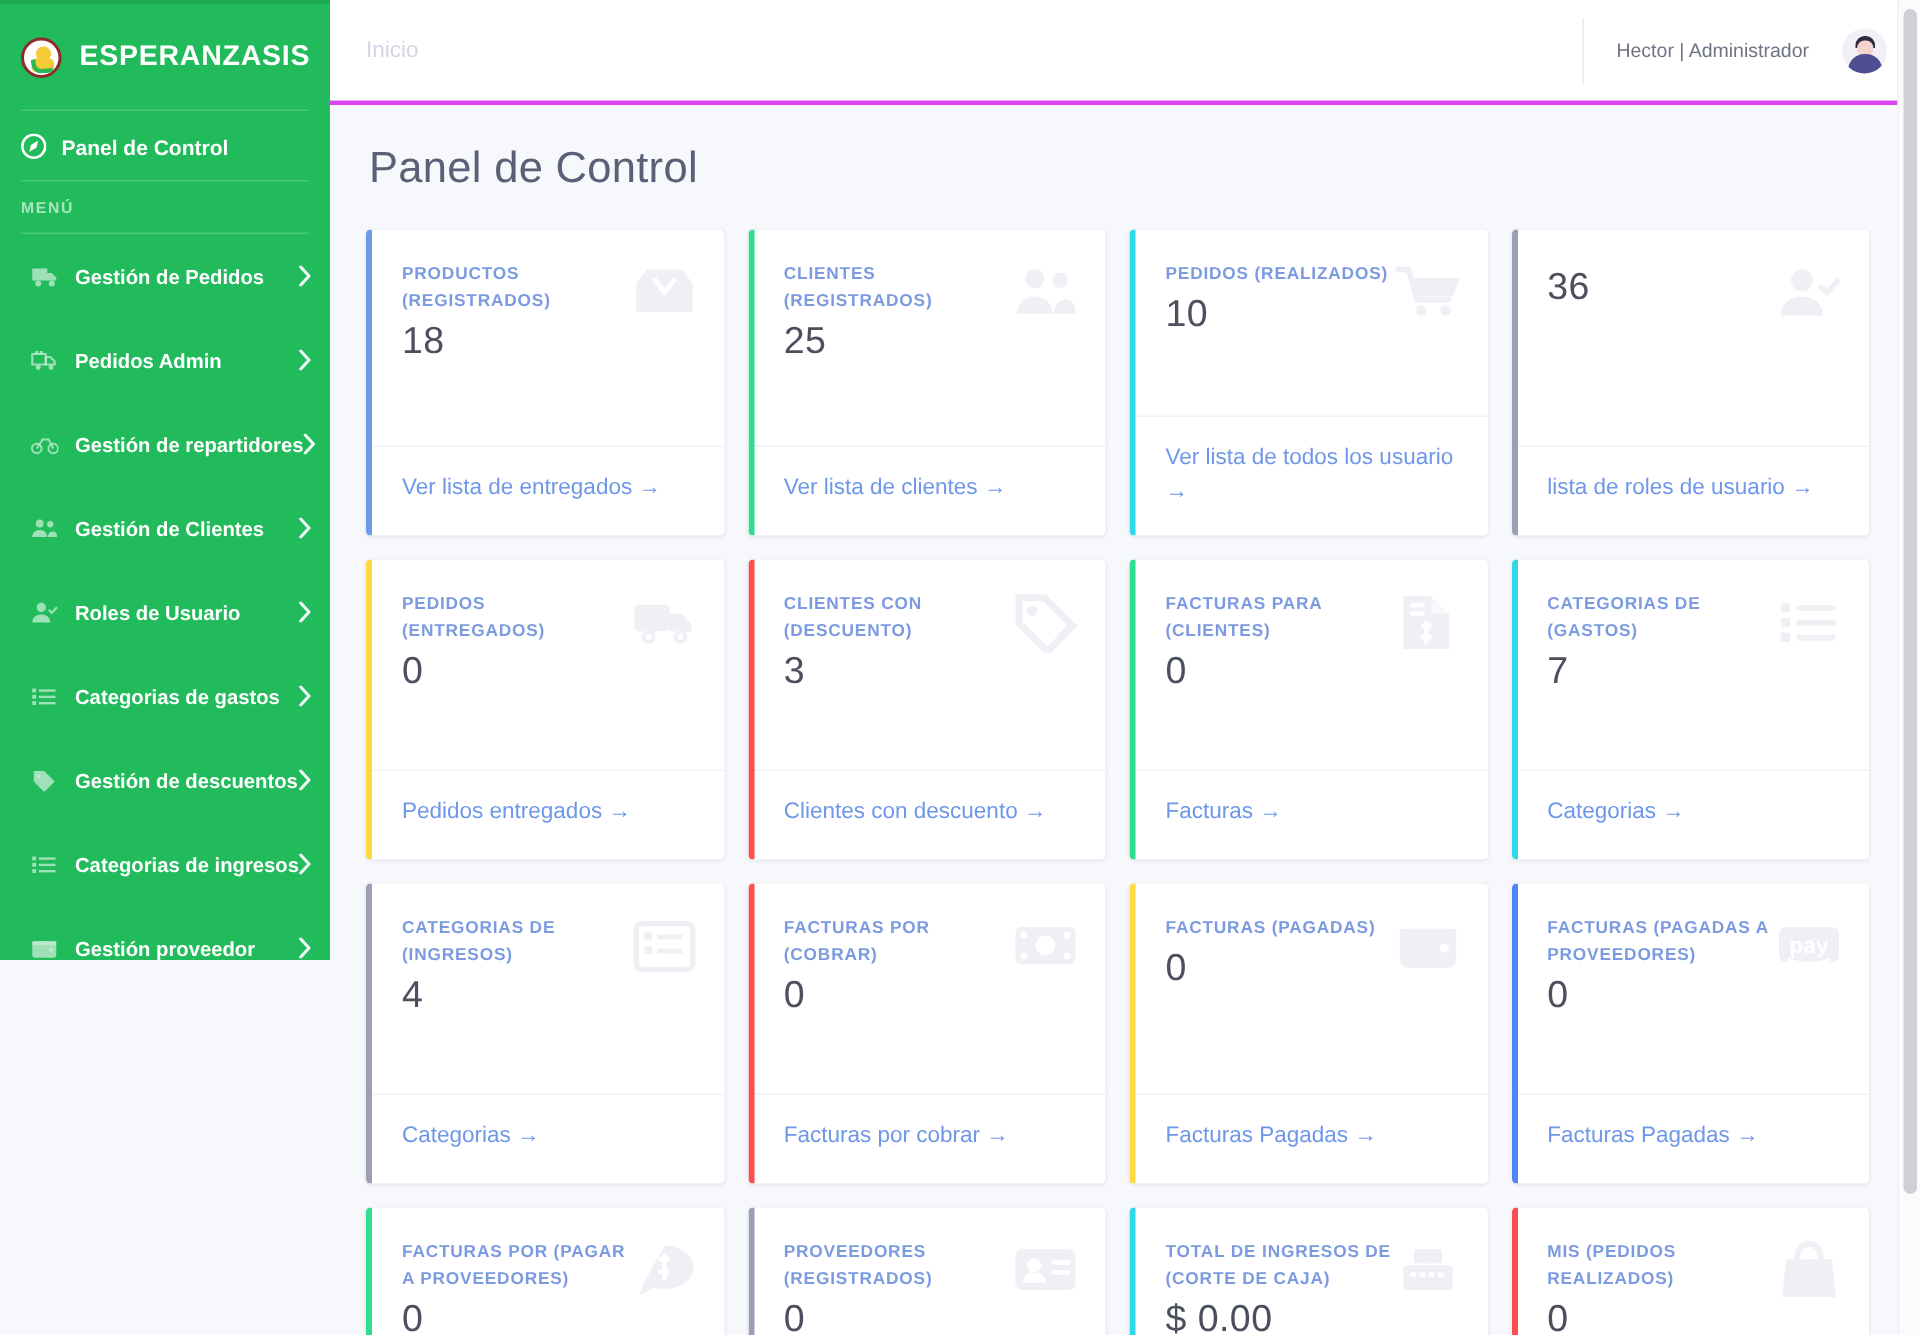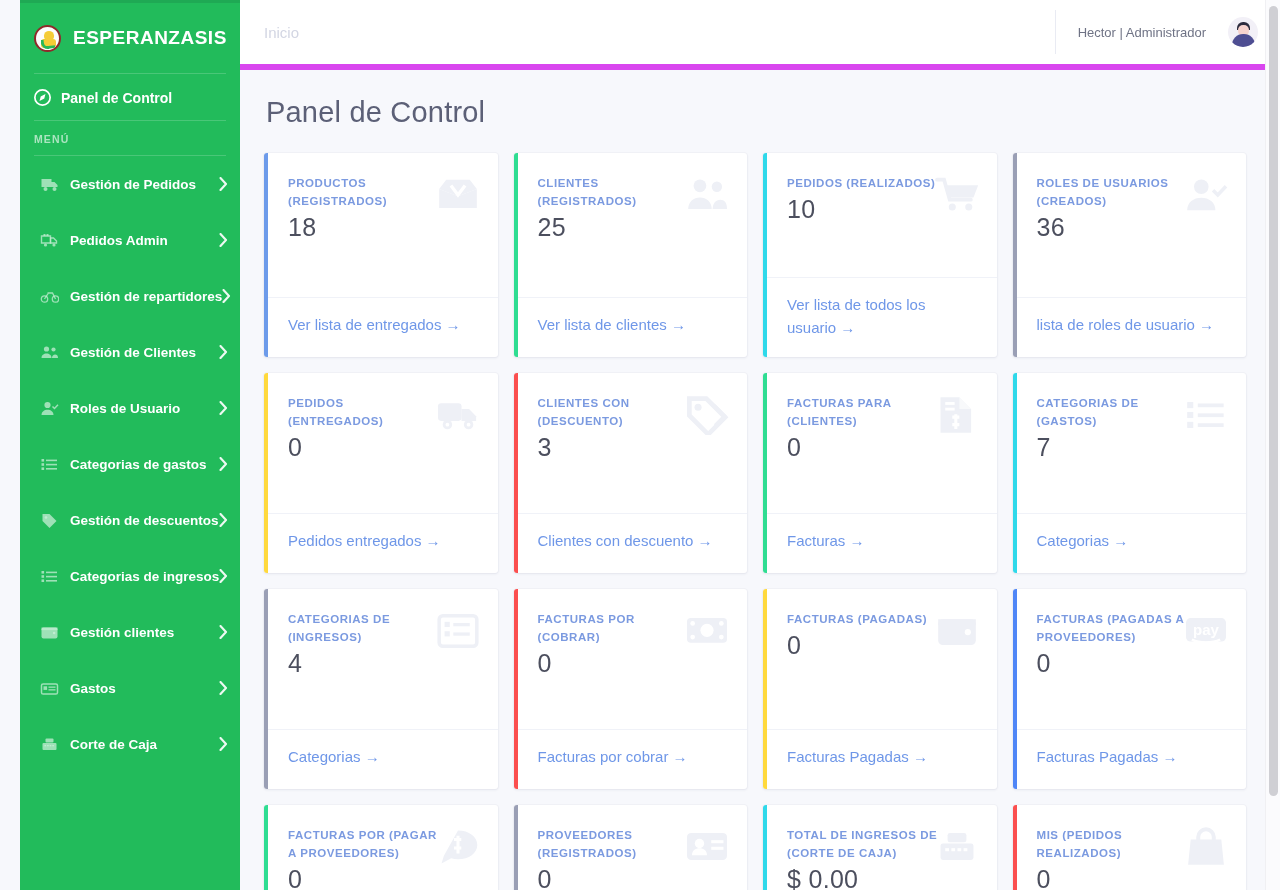--- a/index.html
+++ b/index.html
@@ -6,26 +6,25 @@
   html, body {
     width: 1280px; height: 890px;
     overflow: hidden;
     font-family: "Liberation Sans", sans-serif;
     background: #f7f8fc;
   }
   #app { display: flex; width: 1280px; height: 890px; position: relative; }
 
   
   .sidebar {
-    width: 220px; min-width: 220px; height: 890px;
+    width: 220px; min-width: 220px; height: 640px;
     background: #22bb5b;
     position: relative;
     overflow: hidden;
     border-top: 3px solid #1fa954;
-    margin-left: 20px;
   }
   .brand {
     display: flex; align-items: center; gap: 12px;
     padding: 14px 0 14px 14px;
     height: 70px;
   }
   .brand-logo {
     width: 27px; height: 27px; border-radius: 50%;
     background: #fdfdfd;
     border: 2px solid #8e2b2b;
@@ -88,21 +87,21 @@
 
   
   .main {
     flex: 1; height: 890px; overflow: hidden;
     background: #f7f8fc; position: relative;
   }
   .topbar {
     height: 70px; background: #ffffff;
     display: flex; align-items: center;
     padding: 0 22px 0 24px;
-    border-bottom: 6px solid #d946ef;
+    border-bottom: 3px solid #d946ef;
   }
   .breadcrumb { color: #d3d6e3; font-size: 15px; flex: 1; cursor: pointer; }
   .user-box {
     display: flex; align-items: center; gap: 22px;
     border-left: 1px solid #e9ebf3;
     padding-left: 22px; height: 44px;
     cursor: pointer;
   }
   .user-name { color: #6f7385; font-size: 13px; }
   .avatar {
@@ -300,21 +299,21 @@
           <svg class="chev" viewBox="0 0 8 14" fill="none">
             <path d="M1 1l5.5 6L1 13" stroke="#fff" stroke-width="2.1" stroke-linecap="round" stroke-linejoin="round"></path>
           </svg>
         </div>
         <div class="nav-item">
           <span class="ico"><svg viewBox="0 0 18 17" width="19" height="17">
               <rect x="1" y="3.5" width="16" height="11" rx="2" fill="rgba(255,255,255,0.78)"></rect>
               <rect x="1" y="3.5" width="16" height="2.6" fill="rgba(255,255,255,0.78)"></rect>
               <circle cx="13.6" cy="9" r="1.3" fill="#fff"></circle>
             </svg></span>
-          <span class="lbl">Gestión clientes</span>
+          <span class="lbl">Gestión proveedor</span>
           <svg class="chev" viewBox="0 0 8 14" fill="none">
             <path d="M1 1l5.5 6L1 13" stroke="#fff" stroke-width="2.1" stroke-linecap="round" stroke-linejoin="round"></path>
           </svg>
         </div>
         <div class="nav-item">
           <span class="ico"><svg viewBox="0 0 18 17" width="19" height="17">
               <rect x="1" y="4" width="16" height="10" rx="1.6" fill="none" stroke="rgba(255,255,255,0.78)" stroke-width="1.5"></rect>
               <rect x="3" y="6.3" width="3.6" height="3.6" fill="rgba(255,255,255,0.78)"></rect>
               <rect x="8" y="6.5" width="7" height="1.3" fill="rgba(255,255,255,0.78)"></rect>
               <rect x="8" y="9.2" width="7" height="1.3" fill="rgba(255,255,255,0.78)"></rect>
@@ -400,21 +399,20 @@
                   <circle cx="7" cy="13.6" r="1.5" fill="#eef0f6"></circle>
                   <circle cx="14" cy="13.6" r="1.5" fill="#eef0f6"></circle>
                 </svg>
               </div>
             </div>
             <div class="card-foot"><a class="card-link"><span>Ver lista de todos los usuario</span><span class="arw"> →</span></a></div>
           </div>
           <div class="card">
             <span class="edge" style="background:#9a9fb5"></span>
             <div class="card-body">
-              <div class="card-title">ROLES DE USUARIOS (CREADOS)</div>
               <div class="card-value">36</div>
               <div class="card-icon">
                 <svg viewBox="0 0 18 17" width="46" height="43">
                   <circle cx="7" cy="5" r="3.1" fill="#eef0f6"></circle>
                   <path d="M1 15c0-3.3 2.7-5.3 6-5.3s6 2 6 5.3z" fill="#eef0f6"></path>
                   <path d="M12 6.5l2 2 3.5-3.7" stroke="#eef0f6" stroke-width="1.5" fill="none"></path>
                 </svg>
               </div>
             </div>
             <div class="card-foot"><a class="card-link"><span>lista de roles de usuario</span><span class="arw"> →</span></a></div>

